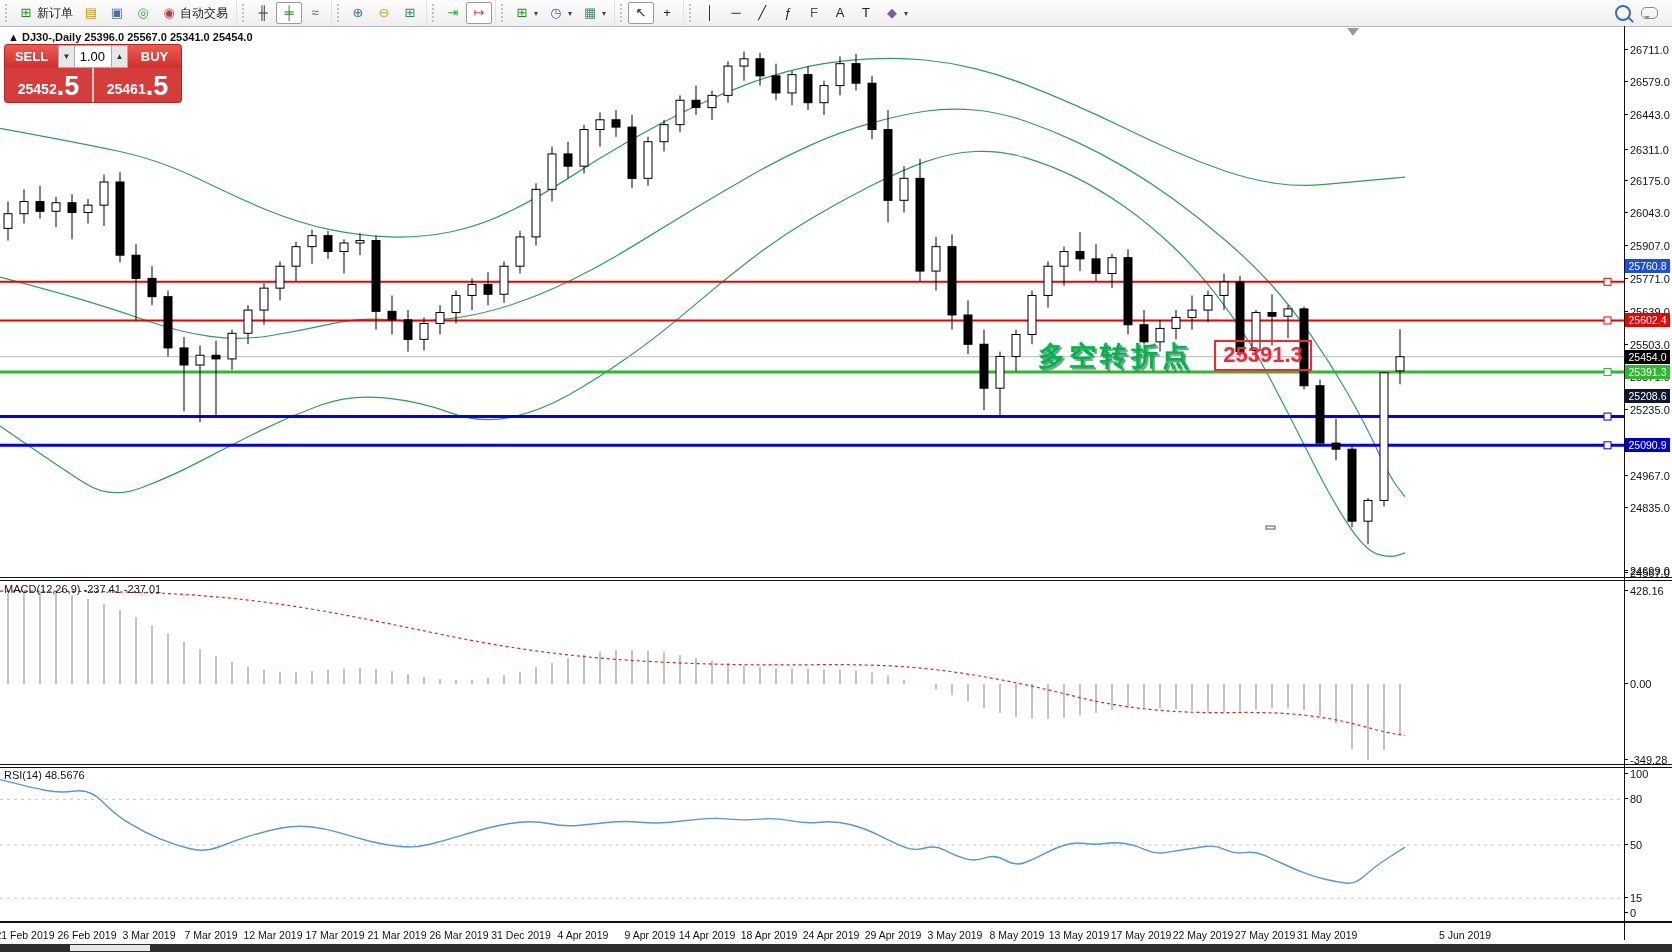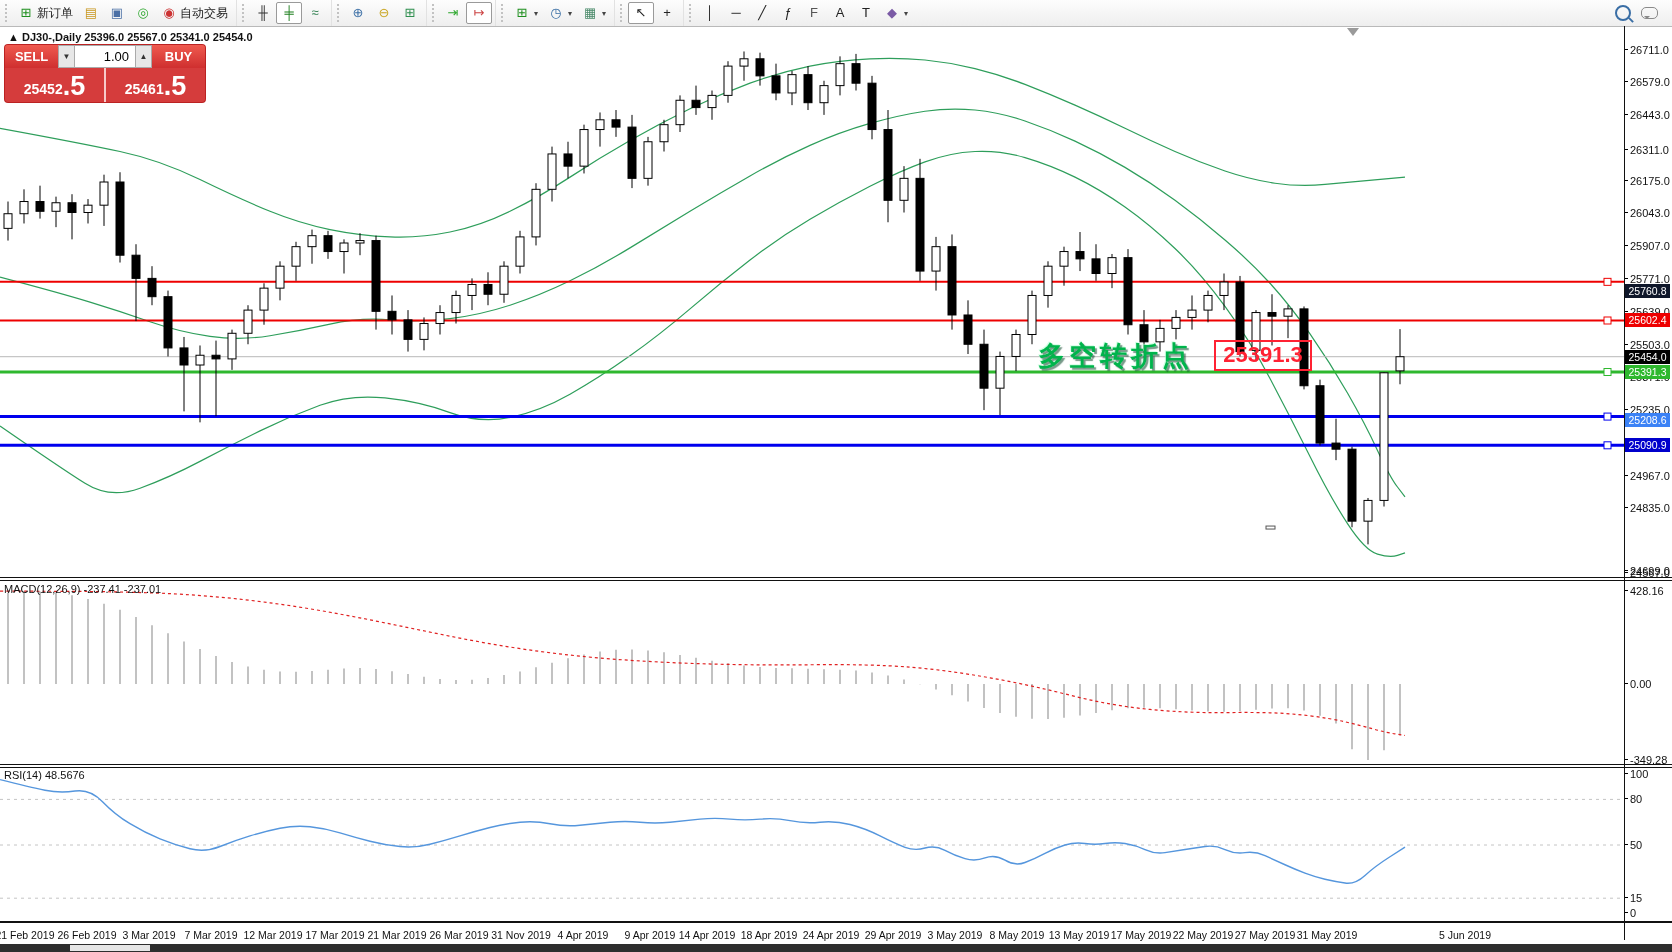--- a/index.html
+++ b/index.html
@@ -30,21 +30,21 @@
   
   #chart-title{left:8px;top:31px;font-size:11px;font-weight:bold;color:#111;z-index:30}
   .axis-label{position:absolute;left:1630px;width:42px;font-size:11px;color:#111;height:12px;line-height:12px}
   .axis-label i{position:absolute;left:-6px;top:5px;width:4px;height:1px;background:#000}
   .chip{position:absolute;left:1625px;width:45px;height:14px;line-height:14px;font-size:10.5px;
     color:#fff;text-align:center;z-index:25}
   .sep{position:absolute;left:0;width:1672px;height:1px;background:#111;z-index:20}
   #vaxis{left:1624px;top:26px;width:1px;height:914px;background:#111;z-index:21}
   .pane-label{position:absolute;left:4px;font-size:11px;color:#111;z-index:26}
   
-  #trade{left:5px;top:45px;width:200px;height:57px;background:#d53c3c;border-radius:3px;
+  #trade{left:5px;top:45px;width:176px;height:57px;background:#d53c3c;border-radius:3px;
     box-shadow:0 0 0 1px #b22;z-index:40;overflow:hidden}
   #trade-top{display:flex;height:23px}
   .tr-btn{width:53px;background:linear-gradient(#ef5a4f,#cf2f2f);color:#fff;font-size:13px;
     font-weight:bold;text-align:center;line-height:23px;cursor:pointer}
   .spin{width:17px;background:#e7e7e7;border:1px solid #aaa;color:#333;font-size:8px;text-align:center;
     line-height:21px;cursor:pointer;box-sizing:border-box}
   #vol{flex:1;background:#fff;border-top:1px solid #aaa;border-bottom:1px solid #aaa;font-size:13px;
     text-align:right;padding-right:6px;line-height:21px;color:#000}
   #trade-bottom{display:flex;height:34px}
   .bigpx{flex:1;color:#fff;display:flex;align-items:flex-end;justify-content:center;padding-bottom:2px;
@@ -548,37 +548,37 @@
     <div class="axis-label" style="top:565px"><i></i>24699.0</div>
     <div class="axis-label" style="top:567.136px"><i></i>24567.0</div>
     <div class="axis-label" style="top:584.939424px"><i></i>428.16</div>
     <div class="axis-label" style="top:678px"><i></i>0.00</div>
     <div class="axis-label" style="top:753.9160079999999px"><i></i>-349.28</div>
     <div class="axis-label" style="top:768px"><i></i>100</div>
     <div class="axis-label" style="top:793.4px"><i></i>80</div>
     <div class="axis-label" style="top:839px"><i></i>50</div>
     <div class="axis-label" style="top:892.2px"><i></i>15</div>
     <div class="axis-label" style="top:907px"><i></i>0</div>
-    <div class="chip" style="top:284px;background:#0f172a">25760.8</div>
+    <div class="chip" style="top:259px;background:#1d4ed8">25760.8</div>
     <div class="chip" style="top:313.49839999999966px;background:#ee0000">25602.4</div>
     <div class="chip" style="top:349.70799999999997px;background:#000000">25454.0</div>
     <div class="chip" style="top:365.00680000000017px;background:#2eb82e">25391.3</div>
-    <div class="chip" style="top:413px;background:#3b82f6">25208.6</div>
+    <div class="chip" style="top:389px;background:#0f172a">25208.6</div>
     <div class="chip" style="top:438.30439999999965px;background:#0000cc">25090.9</div>
   </div>
 <div id="date-axis">
     <div class="datelbl" style="left:25px">21 Feb 2019</div>
     <div class="datelbl" style="left:87px">26 Feb 2019</div>
     <div class="datelbl" style="left:149px">3 Mar 2019</div>
     <div class="datelbl" style="left:211px">7 Mar 2019</div>
     <div class="datelbl" style="left:273px">12 Mar 2019</div>
     <div class="datelbl" style="left:335px">17 Mar 2019</div>
     <div class="datelbl" style="left:397px">21 Mar 2019</div>
     <div class="datelbl" style="left:459px">26 Mar 2019</div>
-    <div class="datelbl" style="left:521px">31 Nov 2019</div>
+    <div class="datelbl" style="left:521px">31 Dec 2019</div>
     <div class="datelbl" style="left:583px">4 Apr 2019</div>
     <div class="datelbl" style="left:650px">9 Apr 2019</div>
     <div class="datelbl" style="left:707px">14 Apr 2019</div>
     <div class="datelbl" style="left:769px">18 Apr 2019</div>
     <div class="datelbl" style="left:831px">24 Apr 2019</div>
     <div class="datelbl" style="left:893px">29 Apr 2019</div>
     <div class="datelbl" style="left:955px">3 May 2019</div>
     <div class="datelbl" style="left:1017px">8 May 2019</div>
     <div class="datelbl" style="left:1079px">13 May 2019</div>
     <div class="datelbl" style="left:1141px">17 May 2019</div>

